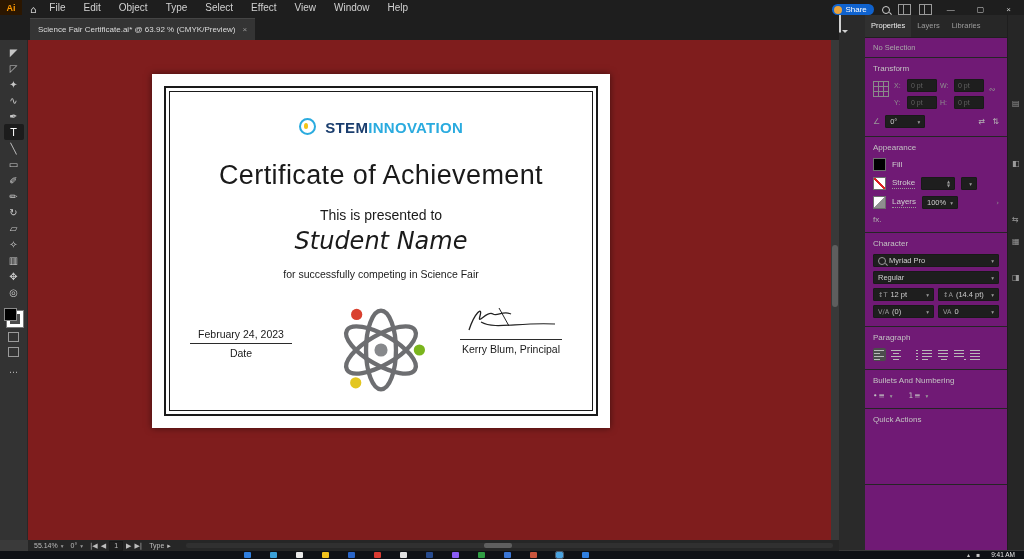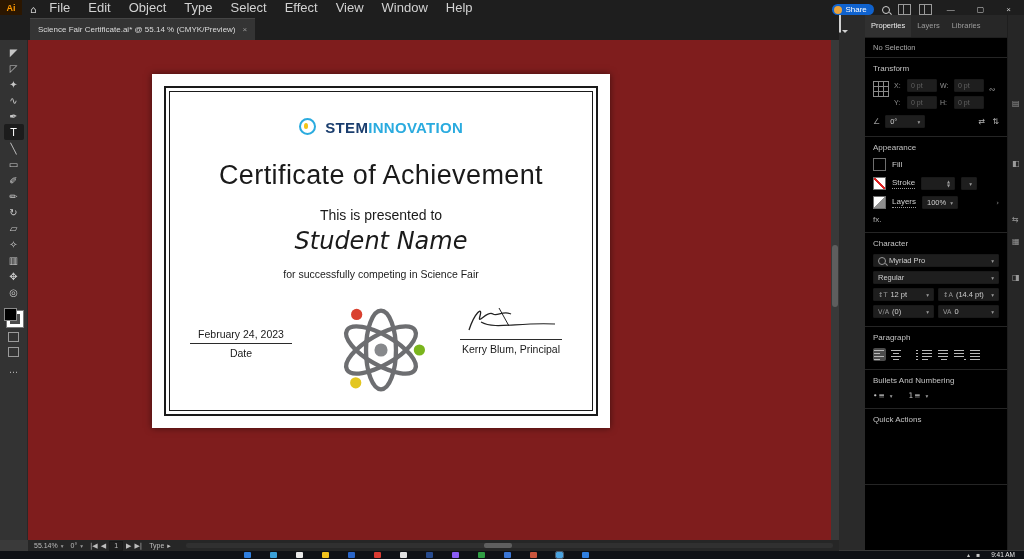--- a/index.html
+++ b/index.html
@@ -6,21 +6,21 @@
   .app{position:relative;width:1024px;height:559px;overflow:hidden;background:#3a3a3a;
        font-family:"Liberation Sans","DejaVu Sans",sans-serif;user-select:none}
   .icon{font-family:"DejaVu Sans",sans-serif}
 
   
   .menubar{position:absolute;left:0;top:0;width:1024px;height:15px;background:#1e1e1e;
            display:flex;align-items:flex-end;z-index:9}
   .ailogo{width:22px;height:15px;background:#2b1600;color:#ff9a00;font-weight:bold;font-size:9px;
           display:flex;align-items:center;justify-content:center}
   .home{color:#cfcfcf;font-size:10px;margin:0 4px 0 8px}
-  .mitem{color:#d2d2d2;font-size:13px;padding:0 9px;line-height:15px}
+  .mitem{color:#d2d2d2;font-size:10px;padding:0 9px;line-height:15px}
   .mright{margin-left:auto;display:flex;align-items:center;gap:8px;padding-right:6px}
   .share{background:#0f62ce;border-radius:7px;height:11px;display:flex;align-items:center;
          gap:3px;padding:0 7px 0 2px;color:#fff;font-size:8px}
   .avatar{width:8px;height:8px;border-radius:50%;background:#e8a33d;display:inline-block}
   .mag{width:6px;height:6px;border:1px solid #cfcfcf;border-radius:50%;position:relative;display:inline-block}
   .mag::after{content:"";position:absolute;width:3px;height:1px;background:#cfcfcf;
               transform:rotate(45deg);right:-3px;bottom:-1px}
   .ws{width:11px;height:9px;border:1px solid #9a9a9a;display:inline-block;position:relative}
   .ws::after{content:"";position:absolute;left:4px;top:0;bottom:0;width:1px;background:#9a9a9a}
   .wc{color:#cfcfcf;font-size:8px;padding:0 7px}
@@ -74,21 +74,21 @@
   .atom{position:absolute;left:182px;top:232px;width:94px;height:88px}
 
   
   .dockstrip{position:absolute;left:839px;top:15px;width:26px;height:535px;background:#2a2a2a}
   .chat{width:13px;height:10px;border:1.5px solid #d0d0d0;border-radius:3px;margin:16px auto 0;position:relative}
   .chat::after{content:"";position:absolute;left:2px;bottom:-4px;border:3px solid transparent;border-top-color:#d0d0d0}
   .rightstrip{position:absolute;left:1007px;top:15px;width:17px;height:535px;background:#262626;border-left:1px solid #1e1e1e}
   .rsic{position:absolute;left:4px;color:#9a9a9a;font-size:8px;font-family:"DejaVu Sans",sans-serif}
 
   
-  .props{position:absolute;left:865px;top:15px;width:142px;height:535px;background:#000000;
+  .props{position:absolute;left:865px;top:15px;width:142px;height:535px;background:#701a75;
          color:#cfcfcf;font-size:8px;box-sizing:border-box}
   .ptabs{display:flex;height:22px;background:#272727;border-bottom:1px solid #1f1f1f}
   .ptab{padding:0 6px;line-height:22px;font-size:7.5px;color:#9c9c9c}
   .ptab.active{background:#303030;color:#ededed}
   .nosel{padding:5px 8px;color:#a8a8a8;border-bottom:1px solid #252525;font-size:7.5px}
   .sec{padding:6px 8px 8px;border-bottom:1px solid #252525;position:relative}
   .sec-t{color:#c3c3c3;font-size:8px;margin-bottom:6px}
   .tf{display:flex;gap:5px;align-items:flex-start}
   .refgrid{width:15px;height:15px;border-right:1px solid #8a8a8a;border-bottom:1px solid #8a8a8a;
            background-image:linear-gradient(#8a8a8a 1px,transparent 1px),linear-gradient(90deg,#8a8a8a 1px,transparent 1px);
@@ -182,21 +182,21 @@
       <span class="ws"></span>
       <span class="ws"></span>
       <span class="wc">—</span>
       <span class="wc">▢</span>
       <span class="wc">×</span>
     </span>
   </header>
 
   <div class="tabbar">
     <div class="dtab">
-      <span>Science Fair Certificate.ai* @ 55.14 % (CMYK/Preview)</span>
+      <span>Science Fair Certificate.ai* @ 63.92 % (CMYK/Preview)</span>
       <span class="dtab-x">×</span>
     </div>
   </div>
 
   <div class="ltb">
     <span class="tool">◤</span>
     <span class="tool">◸</span>
     <span class="tool">✦</span>
     <span class="tool">∿</span>
     <span class="tool">✒</span>

